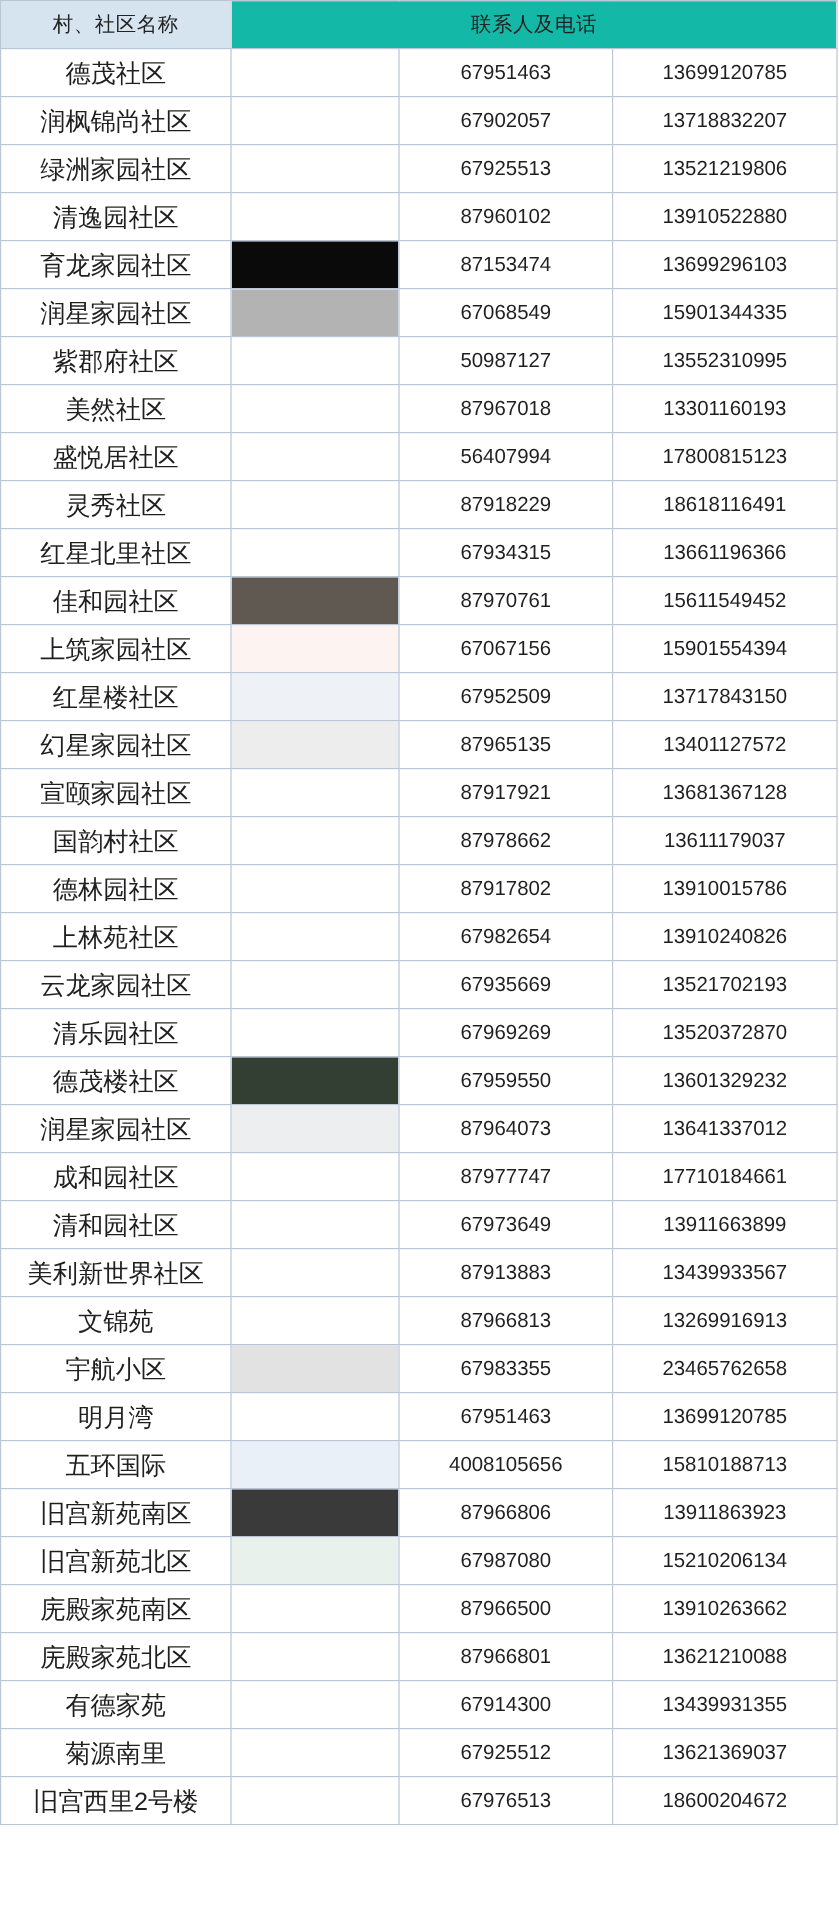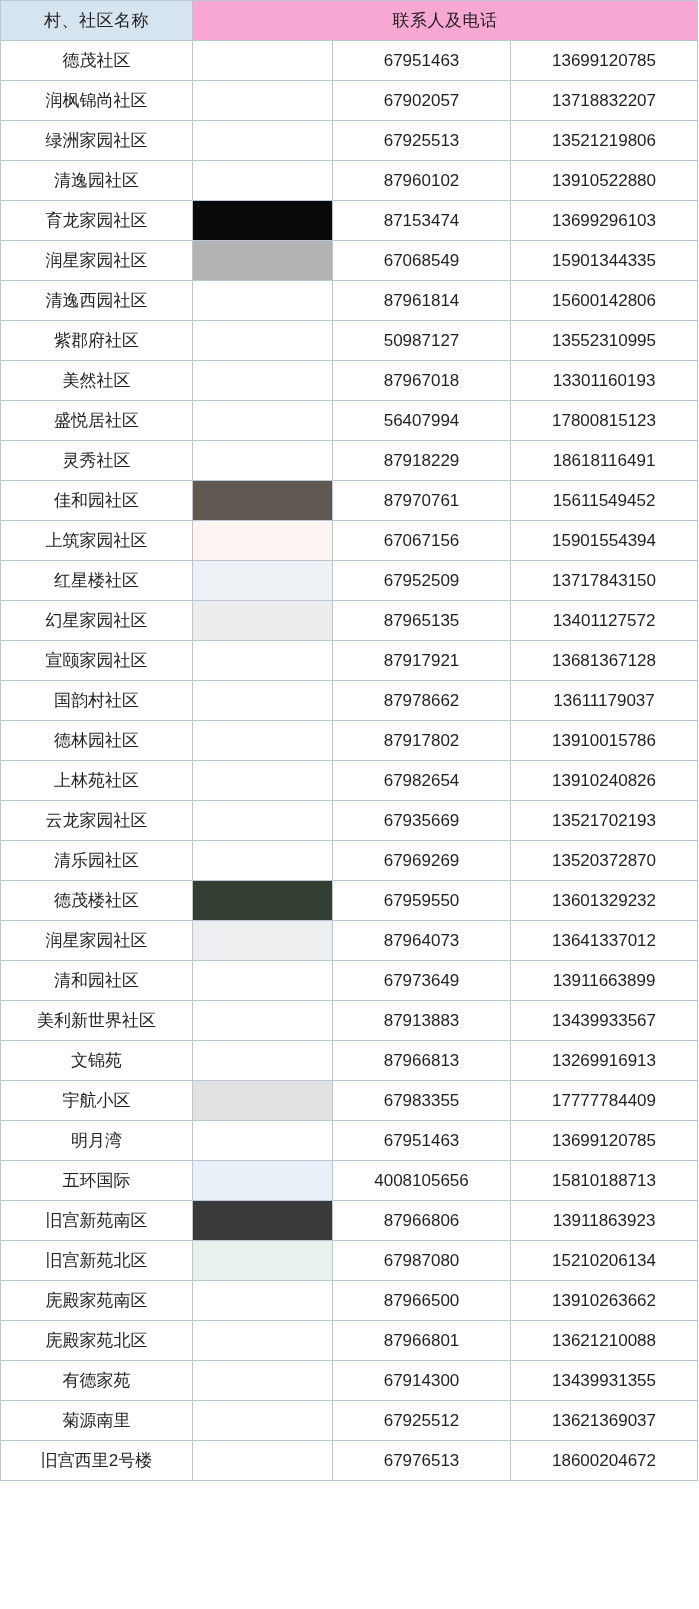--- a/index.html
+++ b/index.html
@@ -41,24 +41,24 @@
 
   thead th {
     background: #d6e4f0;
     font-weight: bold;
     font-size: 17px;
     color: #1c1c1c;
     height: 34px;
     letter-spacing: 0.5px;
   }
   thead th.head-name { background: #d6e4f0; }
-  thead th.head-contact { background: #f9a8d4; }
+  thead th.head-contact { background: #14b8a6; }
 
   tbody td.name-cell {
-    font-size: 17px;
+    font-size: 21px;
     color: #1f1f1f;
   }
   tbody td.blank-cell {
     background: #ffffff;
     border-left: 1px solid #b9c6d6;
     border-right: 1px solid #b9c6d6;
   }
   tbody td.tel-cell {
     font-size: 17px;
     color: #1f1f1f;
@@ -132,28 +132,20 @@
         </tr>
         <tr>
           <td class="name-cell">润星家园社区</td>
           <td class="blank-cell">
             <span class="swatch" style="background: rgb(179, 179, 179);"></span>
           </td>
           <td class="tel-cell">67068549</td>
           <td class="tel-cell">15901344335</td>
         </tr>
         <tr>
-          <td class="name-cell">清逸西园社区</td>
-          <td class="blank-cell">
-            <span class="swatch"></span>
-          </td>
-          <td class="tel-cell">87961814</td>
-          <td class="tel-cell">15600142806</td>
-        </tr>
-        <tr>
           <td class="name-cell">紫郡府社区</td>
           <td class="blank-cell">
             <span class="swatch"></span>
           </td>
           <td class="tel-cell">50987127</td>
           <td class="tel-cell">13552310995</td>
         </tr>
         <tr>
           <td class="name-cell">美然社区</td>
           <td class="blank-cell">
@@ -172,20 +164,28 @@
         </tr>
         <tr>
           <td class="name-cell">灵秀社区</td>
           <td class="blank-cell">
             <span class="swatch"></span>
           </td>
           <td class="tel-cell">87918229</td>
           <td class="tel-cell">18618116491</td>
         </tr>
         <tr>
+          <td class="name-cell">红星北里社区</td>
+          <td class="blank-cell">
+            <span class="swatch"></span>
+          </td>
+          <td class="tel-cell">67934315</td>
+          <td class="tel-cell">13661196366</td>
+        </tr>
+        <tr>
           <td class="name-cell">佳和园社区</td>
           <td class="blank-cell">
             <span class="swatch" style="background: rgb(95, 89, 82);"></span>
           </td>
           <td class="tel-cell">87970761</td>
           <td class="tel-cell">15611549452</td>
         </tr>
         <tr>
           <td class="name-cell">上筑家园社区</td>
           <td class="blank-cell">
@@ -268,20 +268,28 @@
         </tr>
         <tr>
           <td class="name-cell">润星家园社区</td>
           <td class="blank-cell">
             <span class="swatch" style="background: rgb(236, 238, 240);"></span>
           </td>
           <td class="tel-cell">87964073</td>
           <td class="tel-cell">13641337012</td>
         </tr>
         <tr>
+          <td class="name-cell">成和园社区</td>
+          <td class="blank-cell">
+            <span class="swatch"></span>
+          </td>
+          <td class="tel-cell">87977747</td>
+          <td class="tel-cell">17710184661</td>
+        </tr>
+        <tr>
           <td class="name-cell">清和园社区</td>
           <td class="blank-cell">
             <span class="swatch"></span>
           </td>
           <td class="tel-cell">67973649</td>
           <td class="tel-cell">13911663899</td>
         </tr>
         <tr>
           <td class="name-cell">美利新世界社区</td>
           <td class="blank-cell">
@@ -297,21 +305,21 @@
           </td>
           <td class="tel-cell">87966813</td>
           <td class="tel-cell">13269916913</td>
         </tr>
         <tr>
           <td class="name-cell">宇航小区</td>
           <td class="blank-cell">
             <span class="swatch" style="background: rgb(226, 226, 226);"></span>
           </td>
           <td class="tel-cell">67983355</td>
-          <td class="tel-cell">17777784409</td>
+          <td class="tel-cell">23465762658</td>
         </tr>
         <tr>
           <td class="name-cell">明月湾</td>
           <td class="blank-cell">
             <span class="swatch"></span>
           </td>
           <td class="tel-cell">67951463</td>
           <td class="tel-cell">13699120785</td>
         </tr>
         <tr>

